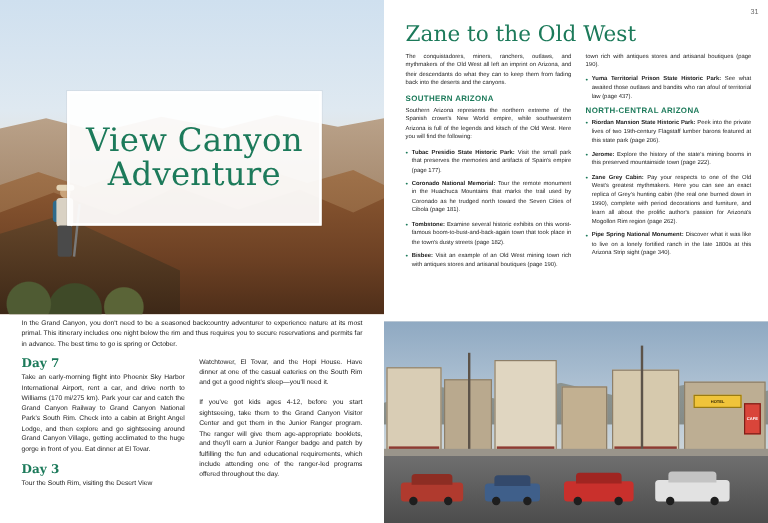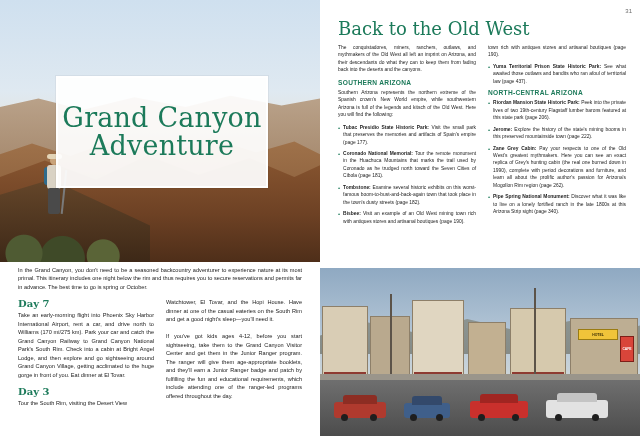--- a/index.html
+++ b/index.html
@@ -201,21 +201,21 @@
       <div class="scrub"></div>
       <div class="hiker">
         <div class="head"></div>
         <div class="hat"></div>
         <div class="pack"></div>
         <div class="body"></div>
         <div class="legs"></div>
         <div class="pole"></div>
       </div>
       <div class="title-card">
-        <h1>Grand Canyon Adventure</h1>
+        <h1>View Canyon Adventure</h1>
       </div>
     </div>
 
     <div class="left-body">
       <div class="intro">In the Grand Canyon, you don't need to be a seasoned backcountry adventurer to experience nature at its most primal. This itinerary includes one night below the rim and thus requires you to secure reservations and permits far in advance. The best time to go is spring or October.</div>
       <div class="cols">
         <div class="col">
           <div class="day-head">Day 7</div>
           <div class="day-body">Take an early-morning flight into Phoenix Sky Harbor International Airport, rent a car, and drive north to Williams (170 mi/275 km). Park your car and catch the Grand Canyon Railway to Grand Canyon National Park's South Rim. Check into a cabin at Bright Angel Lodge, and then explore and go sightseeing around Grand Canyon Village, getting acclimated to the huge gorge in front of you. Eat dinner at El Tovar.</div>
           <div class="spacer-block"></div>
@@ -226,21 +226,21 @@
           <div class="day-body" style="white-space: pre-line;">Watchtower, El Tovar, and the Hopi House. Have dinner at one of the casual eateries on the South Rim and get a good night's sleep—you'll need it.
 
 If you've got kids ages 4-12, before you start sightseeing, take them to the Grand Canyon Visitor Center and get them in the Junior Ranger program. The ranger will give them age-appropriate booklets, and they'll earn a Junior Ranger badge and patch by fulfilling the fun and educational requirements, which include attending one of the ranger-led programs offered throughout the day.</div>
         </div>
       </div>
     </div>
   </div>
 
   <div class="page-right">
     <div class="folio-right">31</div>
-    <div class="r-head">Back to the Old West</div>
+    <div class="r-head">Zane to the Old West</div>
 
     <div class="r-cols">
       <div class="r-col">
         <div class="r-para">The conquistadores, miners, ranchers, outlaws, and mythmakers of the Old West all left an imprint on Arizona, and their descendants do what they can to keep them from fading back into the deserts and the canyons.</div>
         <div class="r-sub">SOUTHERN ARIZONA</div>
         <div class="r-para">Southern Arizona represents the northern extreme of the Spanish crown's New World empire, while southwestern Arizona is full of the legends and kitsch of the Old West. Here you will find the following:</div>
 
         <div class="bullet">
           <span class="dot">•</span>
           <span class="txt"><b>Tubac Presidio State Historic Park:</b> <span>Visit the small park that preserves the memories and artifacts of Spain's empire (page 177).</span></span>

